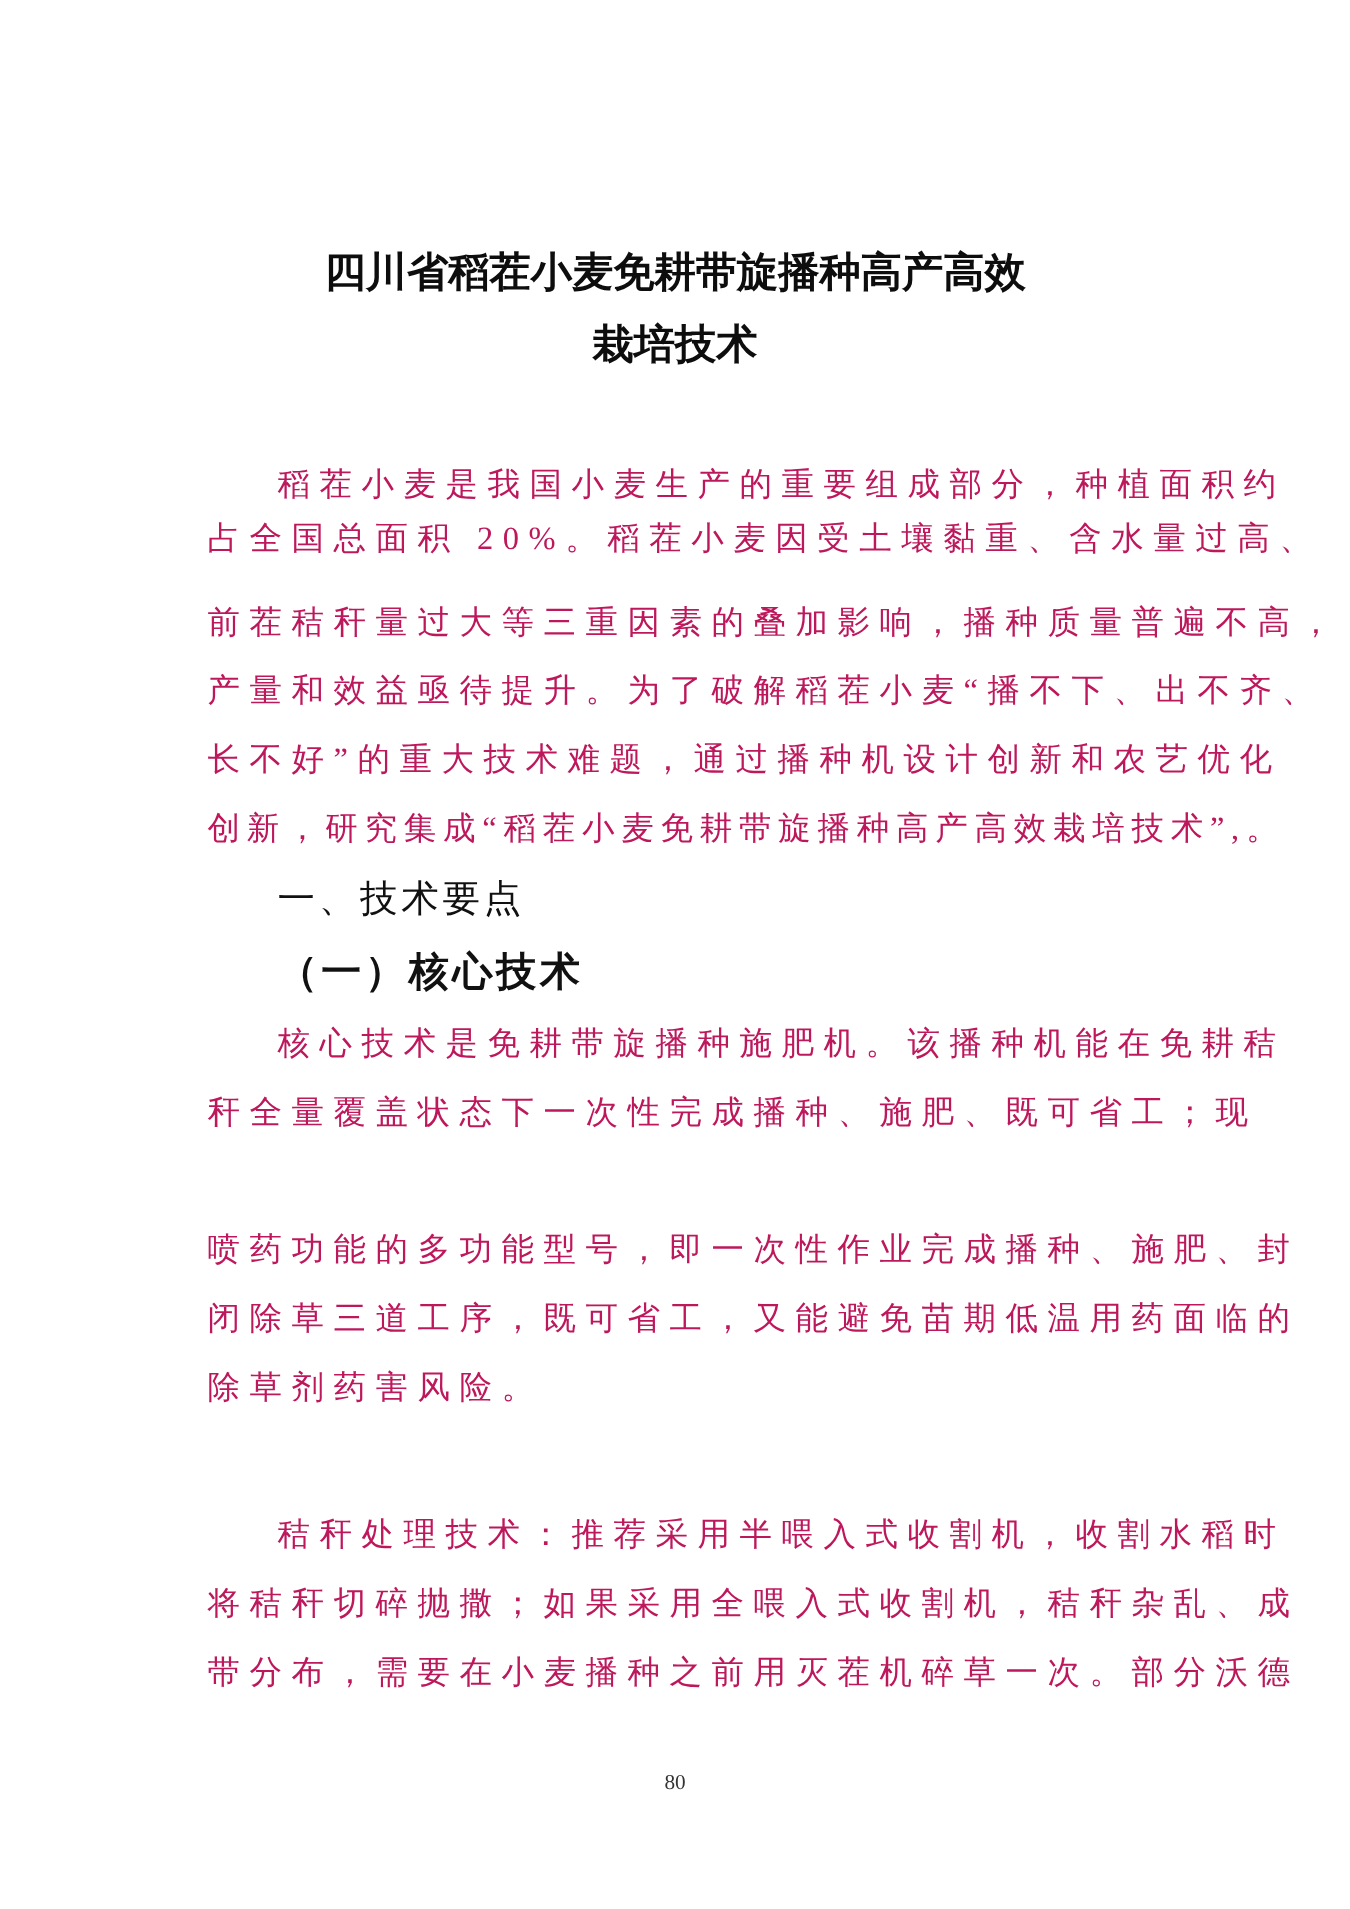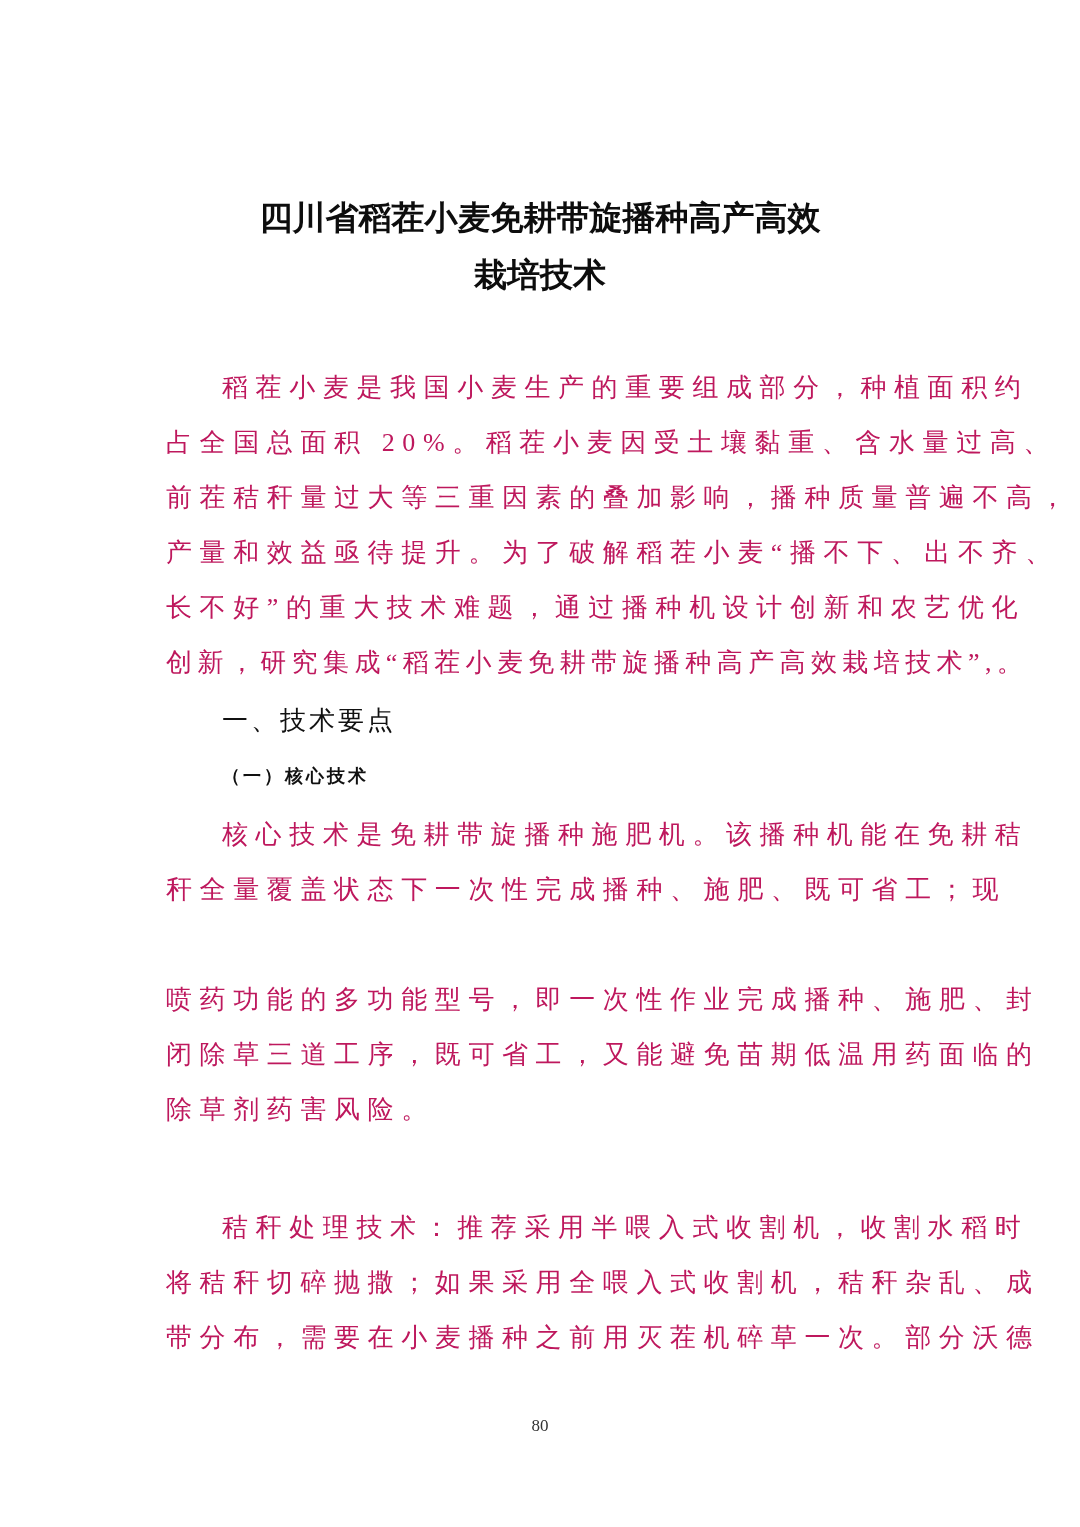--- a/index.html
+++ b/index.html
@@ -45,32 +45,32 @@
       line-height: 34px;
       letter-spacing: 7.6px;
       white-space: nowrap;
       color: #be185d;
     }
     .indent { left: 222px; }
     .heading1 {
       position: absolute;
       left: 222px;
       font-family: "DejaVu Sans", sans-serif;
-      font-size: 26px;
+      font-size: 30px;
       line-height: 34px;
       letter-spacing: 3px;
       white-space: nowrap;
       color: #111111;
     }
     .heading2 {
       position: absolute;
       left: 222px;
-      font-family: Liberation Mono, monospace;
+      font-family: Liberation Serif, serif;
       font-weight: bold;
-      font-size: 18px;
+      font-size: 32px;
       line-height: 34px;
       letter-spacing: 3px;
       white-space: nowrap;
       color: #111111;
     }
     .page-number {
       position: absolute;
       top: 1416px;
       left: 0;
       width: 1080px;
@@ -82,21 +82,21 @@
   </style>
 </head>
 <body>
 
 <div class="page">
 
   <div class="title title-line1">四川省稻茬小麦免耕带旋播种高产高效</div>
   <div class="title title-line2">栽培技术</div>
 
   <div class="line indent" style="top:371px">稻茬小麦是我国小麦生产的重要组成部分，种植面积约</div>
-  <div class="line" style="top:426px">占全国总面积 20%。稻茬小麦因受土壤黏重、含水量过高、</div>
+  <div class="line" style="top:414px">占全国总面积 20%。稻茬小麦因受土壤黏重、含水量过高、</div>
   <div class="line" style="top:481px">前茬秸秆量过大等三重因素的叠加影响，播种质量普遍不高，</div>
   <div class="line" style="top:536px">产量和效益亟待提升。为了破解稻茬小麦“播不下、出不齐、</div>
   <div class="line" style="top:591px">长不好”的重大技术难题，通过播种机设计创新和农艺优化</div>
   <div class="line" style="top:646px; letter-spacing:5.4px">创新，研究集成“稻茬小麦免耕带旋播种高产高效栽培技术”,。</div>
 
   <div class="heading1" style="top:703px">一、技术要点</div>
 
   <div class="heading2" style="top:760px">（一）核心技术</div>
   <div class="line indent" style="top:818px">核心技术是免耕带旋播种施肥机。该播种机能在免耕秸</div>
   <div class="line" style="top:873px">秆全量覆盖状态下一次性完成播种、施肥、既可省工；现</div>

